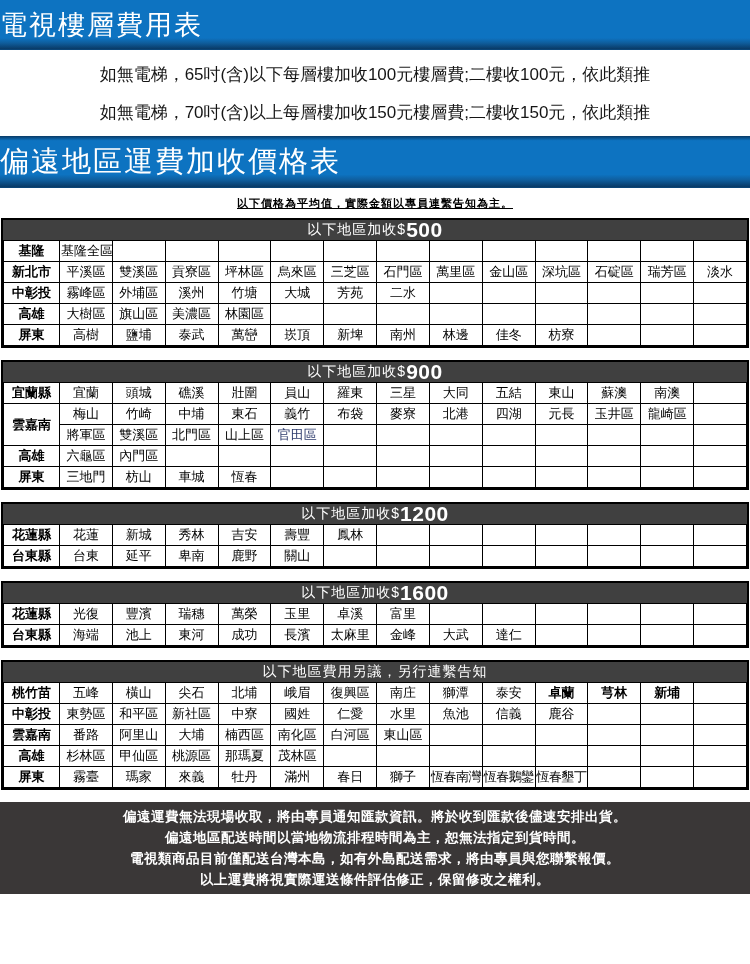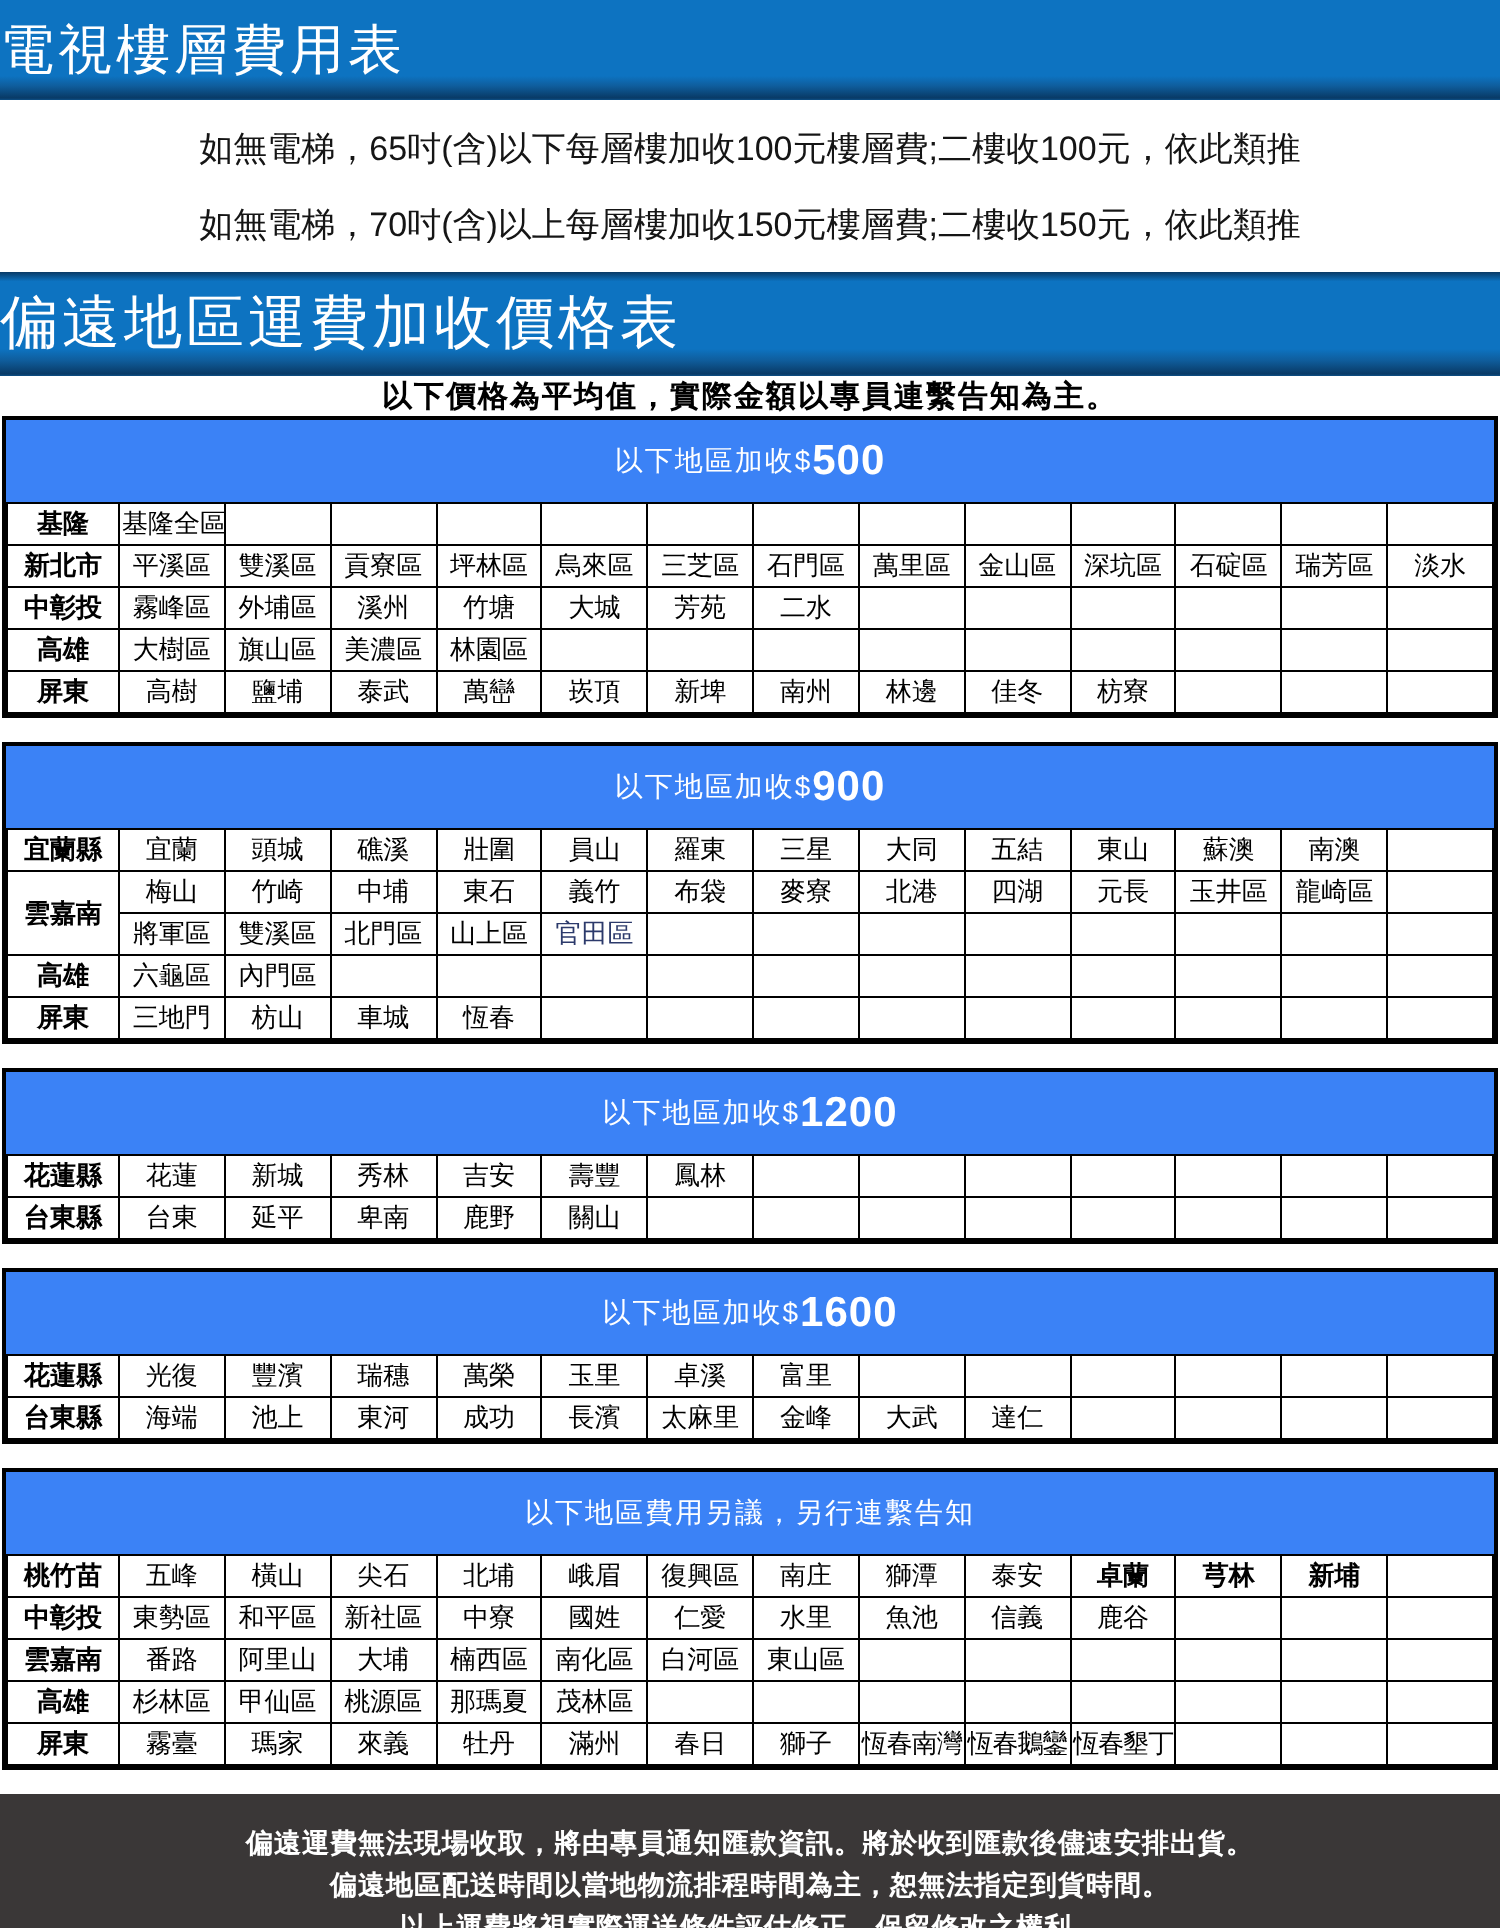--- a/index.html
+++ b/index.html
@@ -31,36 +31,37 @@
     height: 86px;
     display: flex;
     flex-direction: column;
     align-items: center;
     justify-content: center;
     gap: 15px;
     font-size: 17px;
     color: #151515;
   }
   .subtitle {
-    height: 20px;
+    height: 30px;
     display: flex;
     align-items: center;
     justify-content: center;
-    font-size: 15px;
+    font-size: 11px;
     font-weight: bold;
     letter-spacing: 1px;
+    text-decoration: underline;
   }
   .fee-table {
     border: 2px solid #000;
     margin: 0 1px 12px 1px;
   }
   .bar {
-    background: #3b82f6;
+    background: #404040;
     color: #fff;
-    height: 41px;
+    height: 20px;
     display: flex;
     align-items: center;
     justify-content: center;
   }
   .bar-prefix { font-size: 14px; letter-spacing: 1px; }
   .bar-amount { font-size: 21px; font-weight: bold; letter-spacing: 0.5px; }
   .bar-plain  { font-size: 14px; letter-spacing: 1px; }
   table.grid {
     width: 100%;
     border-collapse: collapse;
@@ -548,14 +549,15 @@
             <td></td>
           </tr>
         </tbody>
       </table>
     </section>
   </main>
 
 <footer class="page-footer">
   <p>偏遠運費無法現場收取，將由專員通知匯款資訊。將於收到匯款後儘速安排出貨。</p>
   <p>偏遠地區配送時間以當地物流排程時間為主，恕無法指定到貨時間。</p>
+  <p>電視類商品目前僅配送台灣本島，如有外島配送需求，將由專員與您聯繫報價。</p>
   <p>以上運費將視實際運送條件評估修正，保留修改之權利。</p>
 </footer>
 
 </body></html>

